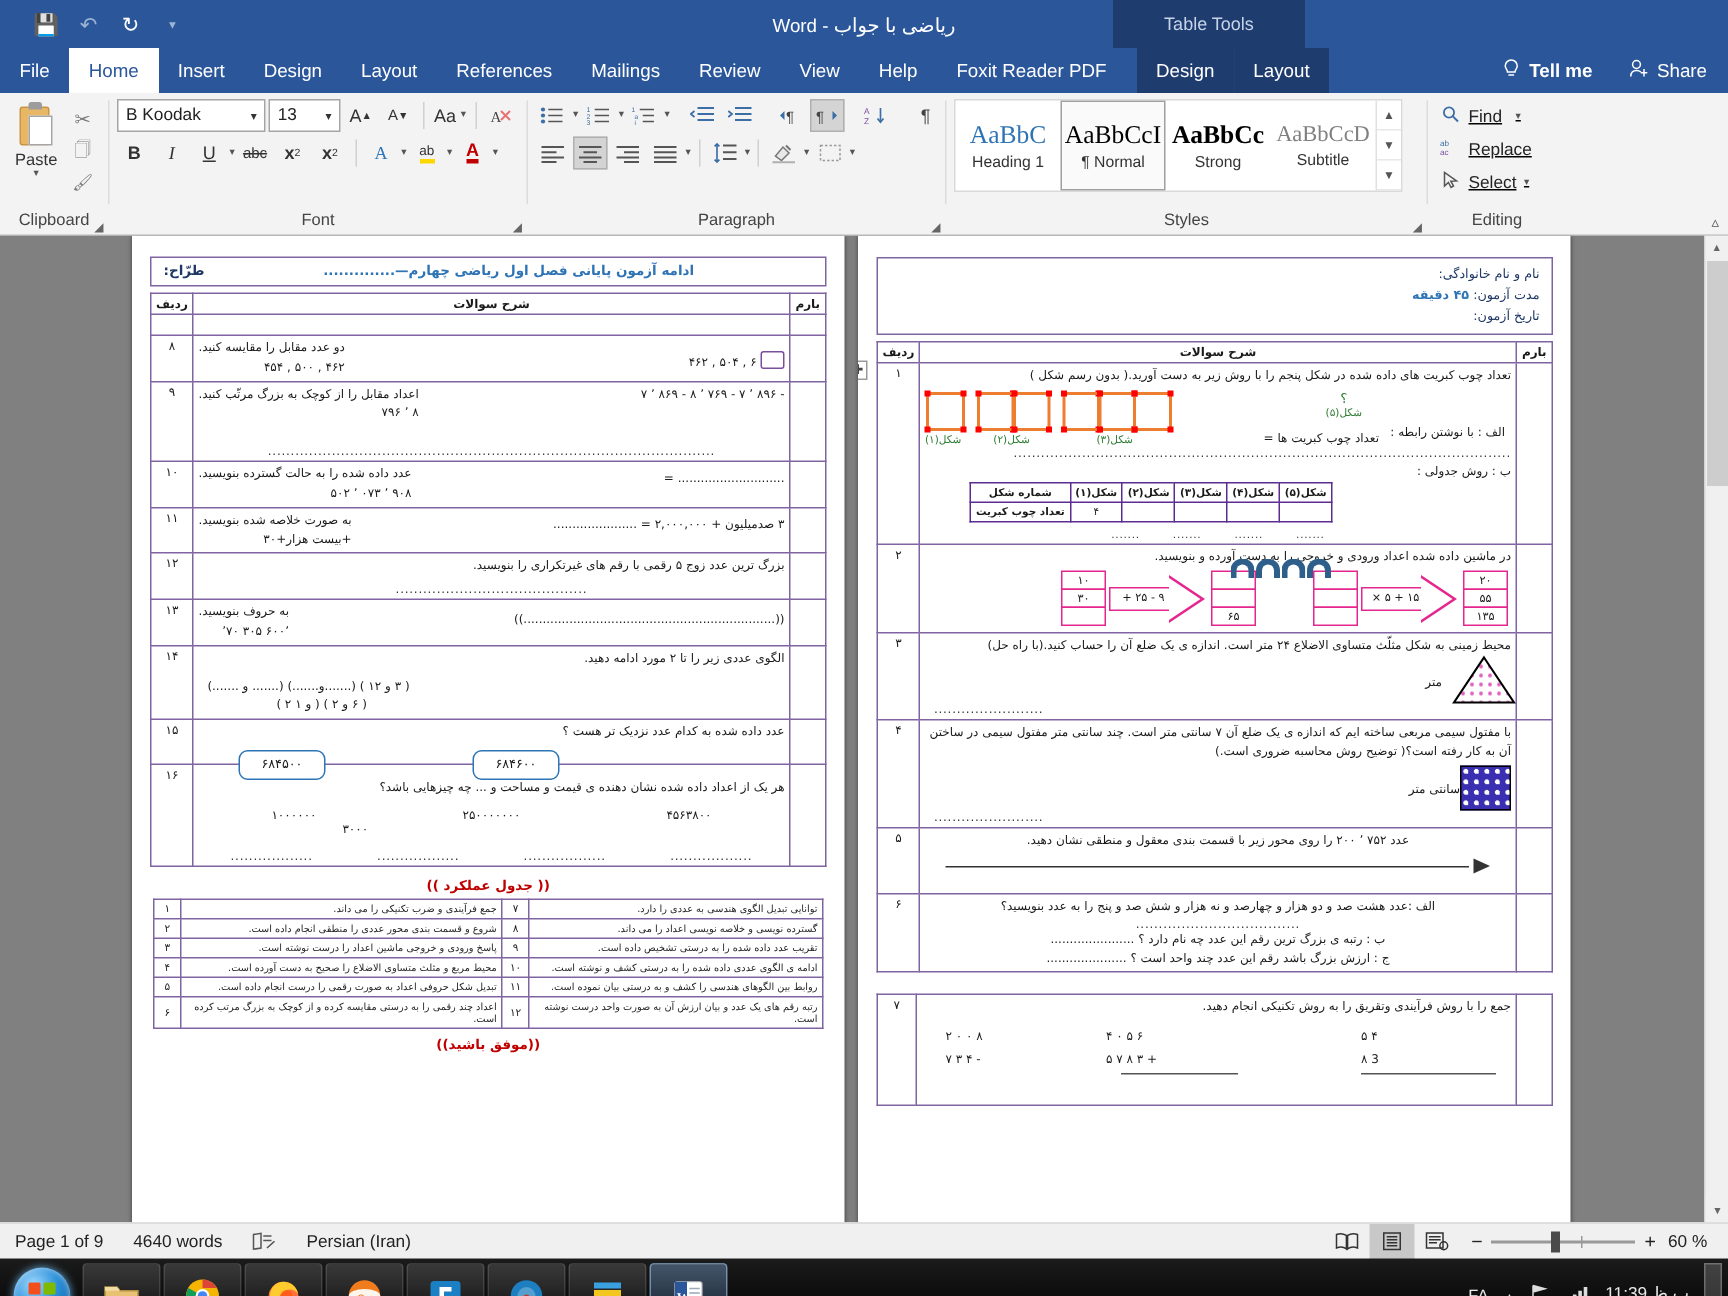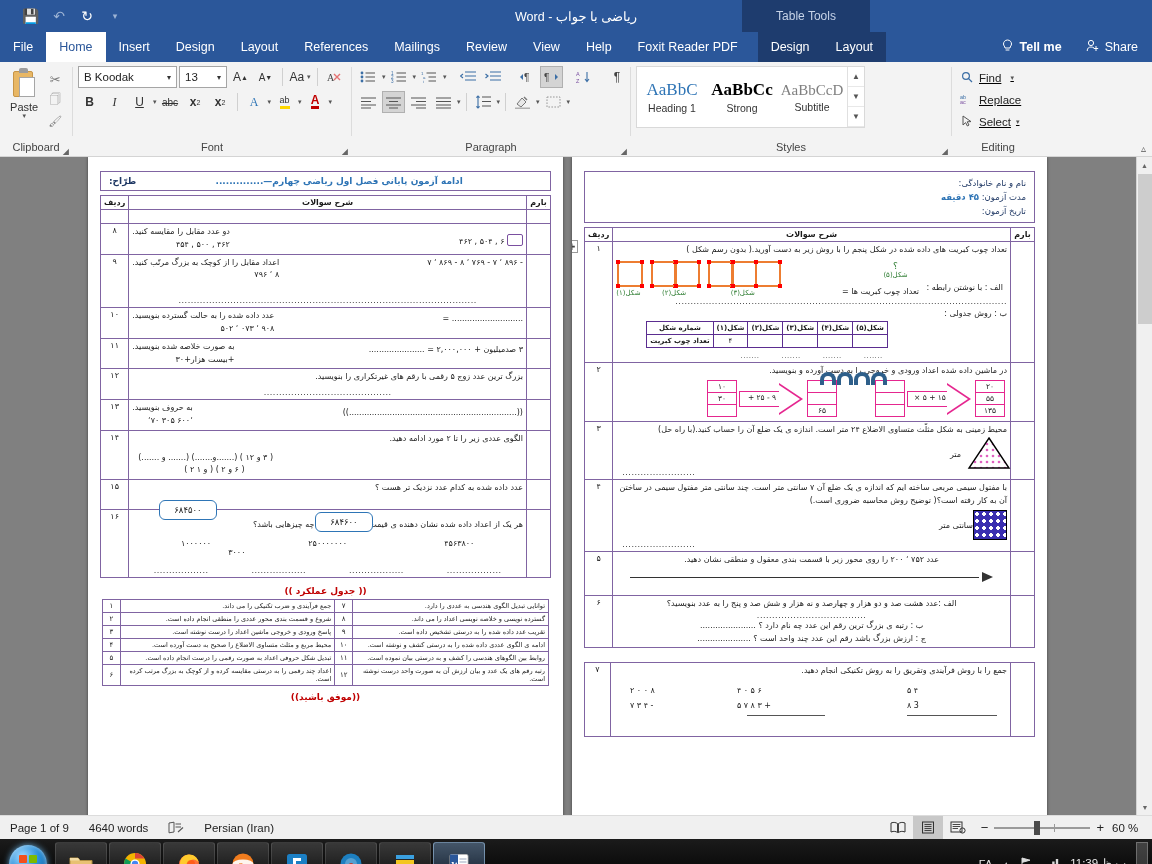--- a/index.html
+++ b/index.html
@@ -664,20 +664,24 @@
   </div>
   <div class="group-sep"></div>
 
   <div class="group g-styles">
     <div class="group-body" style="padding-top:2px;">
       <div class="style-gal">
         <div class="style-item">
           <span class="style-prev sp-h1">AaBbC</span>
           <span class="style-name">Heading 1</span>
         </div>
+        <div class="style-item sel">
+          <span class="style-prev sp-normal">AaBbCcI</span>
+          <span class="style-name">¶ Normal</span>
+        </div>
         <div class="style-item">
           <span class="style-prev sp-strong">AaBbCc</span>
           <span class="style-name">Strong</span>
         </div>
         <div class="style-item">
           <span class="style-prev sp-sub">AaBbCcD</span>
           <span class="style-name">Subtitle</span>
         </div>
         <div class="style-scroll">
           <div class="ss-btn">▲</div>
@@ -845,21 +849,21 @@
           <div class="q-txt" style="direction:ltr;text-align:left;padding-left:52px;">( ۲ و ۱ )      ( ۶ و ۲ )</div>
         </td>
         <td class="col-radif">۱۴</td>
       </tr>
 
       <tr>
         <td class="col-barom"></td>
         <td style="position:relative;height:30px;">
           <div class="q-txt" style="text-align:right;">عدد داده شده به کدام عدد نزدیک تر هست ؟</div>
           <div style="position:absolute;left:30px;top:20px;" class="rbox">۶۸۴۵۰۰</div>
-          <div style="position:absolute;left:186px;top:32px;" class="rbox">۶۸۴۶۰۰</div>
+          <div style="position:absolute;left:186px;top:20px;" class="rbox">۶۸۴۶۰۰</div>
         </td>
         <td class="col-radif">۱۵</td>
       </tr>
 
       <tr>
         <td class="col-barom"></td>
         <td style="height:60px;">
           <div class="q-txt" style="text-align:right;margin-top:7px;">هر یک از اعداد داده شده  نشان دهنده ی قیمت و مساحت و ... چه چیزهایی باشد؟</div>
           <div style="display:flex;justify-content:space-around;margin-top:7px;font-size:8px;">
             <span>۴۵۶۳۸۰۰</span>

